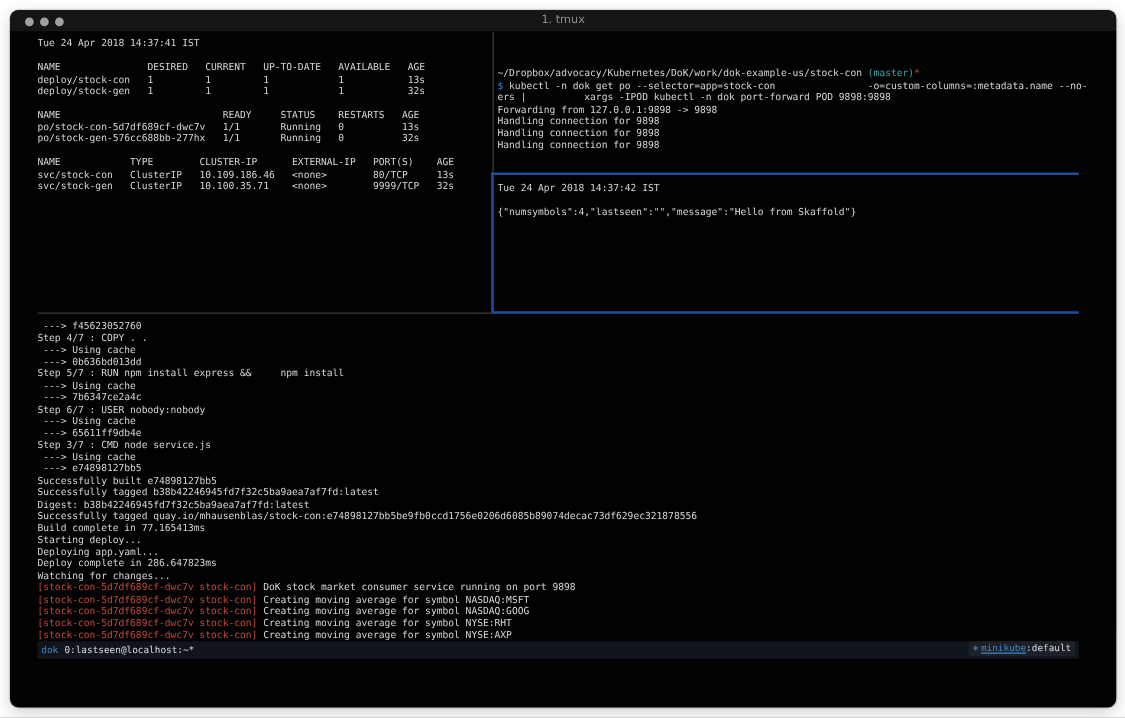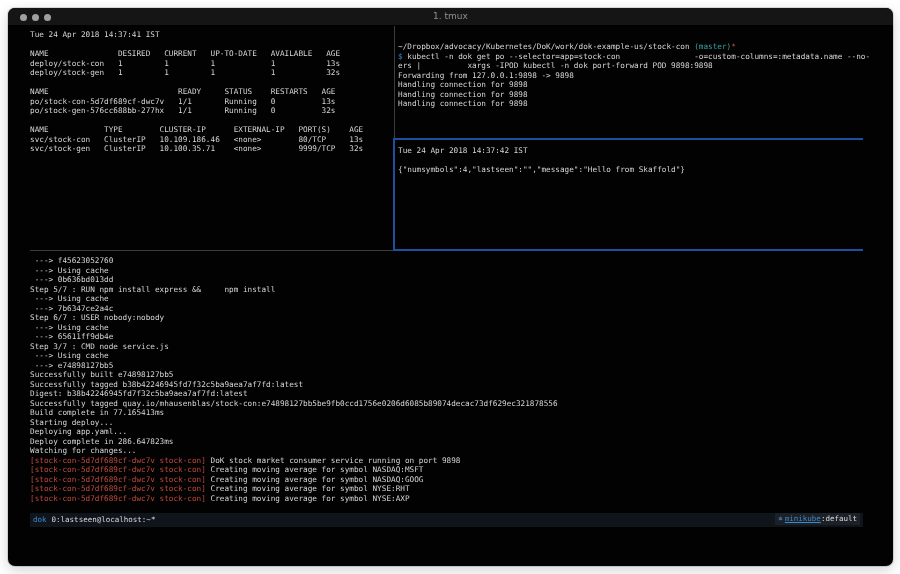--- a/index.html
+++ b/index.html
@@ -21,21 +21,21 @@
     position: absolute; left: 0; right: 0; top: 3px; text-align: center;
     color: #8f8f8f; font-size: 9px; font-family: "DejaVu Sans", "Liberation Sans", sans-serif;
   }
 
   .term { position: absolute; left: 0; top: 18px; width: 885px; height: 476px; background: #020202; }
 
   .pane { position: absolute; color: #d6d6d6; font-size: 7.7px; overflow: hidden; }
   .tline { height: 9.5px; line-height: 9.5px; white-space: pre; }
 
   .pane-top-left  { left: 22px; top: 2px;   width: 362px; height: 220px; padding-top: 2px; }
-  .pane-top-right { left: 390px; top: 0px;  width: 472px; height: 110px; padding-top: 16px; }
+  .pane-top-right { left: 390px; top: 0px;  width: 472px; height: 110px; padding-top: 28px; }
   .pane-mid-right { left: 390px; top: 118px; width: 472px; height: 104px; padding-top: 2px; }
   .pane-bottom    { left: 22px; top: 228px; width: 836px; height: 259px; padding-top: 2px; }
 
   .vdiv { position: absolute; width: 1px; }
   .vdiv-top    { left: 386px; top: 0;     height: 112px; background: #3c3c3c; }
   .vdiv-bottom { left: 385px; top: 112px; height: 112px; width: 2px; background: #1e4f9e; }
   .hdiv { position: absolute; height: 1px; }
   .hdiv-right-active  { left: 385px; top: 112px; width: 470px; height: 2px; background: #1e4f9e; }
   .hdiv-bottom-left   { left: 22px;  top: 224px; width: 363px; background: #3c3c3c; }
   .hdiv-bottom-right  { left: 385px; top: 223px; width: 470px; height: 2px; background: #1e4f9e; }
@@ -105,20 +105,21 @@
           <div class="tline"><span>Tue 24 Apr 2018 14:37:42 IST</span></div>
           <div class="tline"><span></span>&nbsp;</div>
           <div class="tline"><span>{"numsymbols":4,"lastseen":"","message":"Hello from Skaffold"}</span></div>
         </div>
 
       <div class="hdiv hdiv-bottom-left"></div>
       <div class="hdiv hdiv-bottom-right"></div>
 
       <div class="pane pane-bottom">
           <div class="tline"><span> ---&gt; f45623052760</span></div>
+          <div class="tline"><span>Step 4/7 : COPY . .</span></div>
           <div class="tline"><span> ---&gt; Using cache</span></div>
           <div class="tline"><span> ---&gt; 0b636bd013dd</span></div>
           <div class="tline"><span>Step 5/7 : RUN npm install express &amp;&amp;     npm install</span></div>
           <div class="tline"><span> ---&gt; Using cache</span></div>
           <div class="tline"><span> ---&gt; 7b6347ce2a4c</span></div>
           <div class="tline"><span>Step 6/7 : USER nobody:nobody</span></div>
           <div class="tline"><span> ---&gt; Using cache</span></div>
           <div class="tline"><span> ---&gt; 65611ff9db4e</span></div>
           <div class="tline"><span>Step 3/7 : CMD node service.js</span></div>
           <div class="tline"><span> ---&gt; Using cache</span></div>

